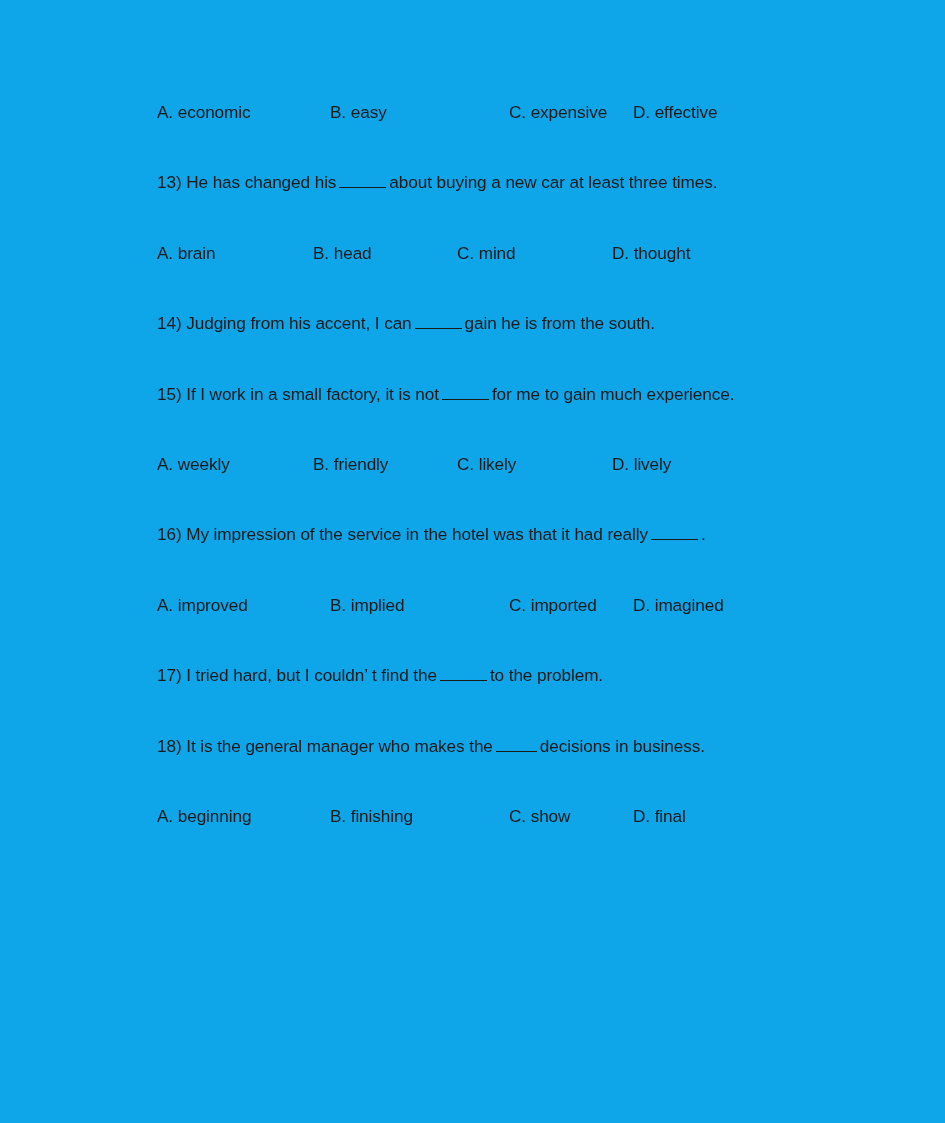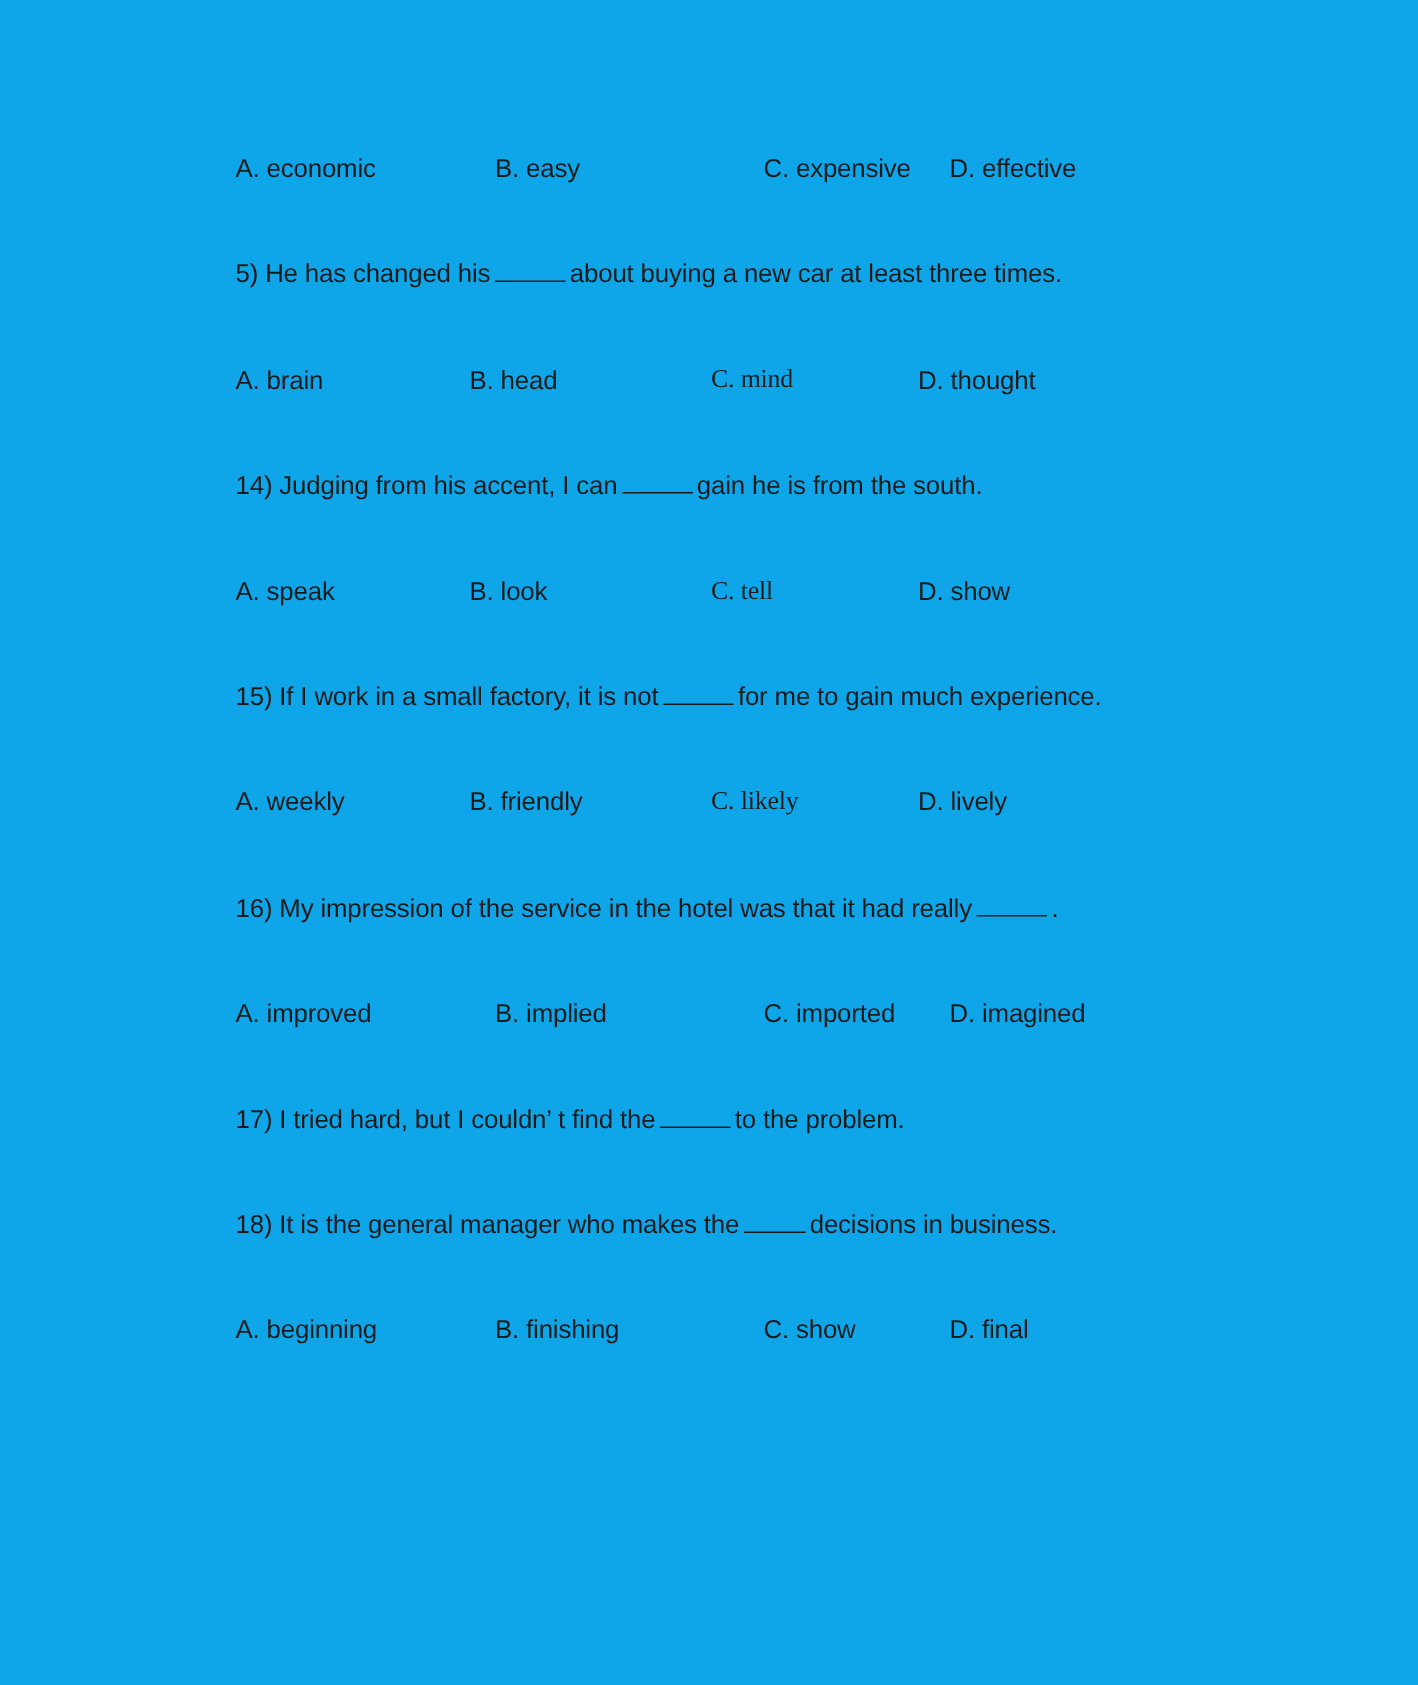--- a/index.html
+++ b/index.html
@@ -58,60 +58,52 @@
     height: 26px;
   }
   .opt {
     position: absolute;
     top: 0;
     font-size: 17.2px;
     white-space: nowrap;
   }
   .opt-a { left: 0px; }
   .opt-b { left: 156px; }
-  .opt-c { left: 317px; font-family: Liberation Serif, serif; }
+  .opt-c { left: 300px; }
   .opt-d { left: 455px; }
   .opt-b-wide { left: 173px; }
   .opt-c-wide { left: 320px; margin-left: 32px; }
   .opt-d-wide { left: 476px; text-align: right; }
 </style>
 </head>
 <body>
 
 <div class="page">
   <div class="content">
       <div class="line">
         <div class="options">
           <span class="opt opt-a">A. economic</span>
           <span class="opt opt-b-wide">B. easy</span>
           <span class="opt opt-c-wide">C. expensive</span>
           <span class="opt opt-d-wide">D. effective</span>
         </div>
       </div>
       <div class="line">
-        <div class="question"><span class="q-text">5) He has changed his</span><span class="blank blank-w5"></span><span class="q-text">about buying a new car at least three times.</span></div>
+        <div class="question"><span class="q-text">13) He has changed his</span><span class="blank blank-w5"></span><span class="q-text">about buying a new car at least three times.</span></div>
       </div>
       <div class="line">
         <div class="options">
           <span class="opt opt-a">A. brain</span>
           <span class="opt opt-b">B. head</span>
           <span class="opt opt-c">C. mind</span>
           <span class="opt opt-d">D. thought</span>
         </div>
       </div>
       <div class="line">
         <div class="question"><span class="q-text">14) Judging from his accent, I can</span><span class="blank blank-w5"></span><span class="q-text">gain he is from the south.</span></div>
-      </div>
-      <div class="line">
-        <div class="options">
-          <span class="opt opt-a">A. speak</span>
-          <span class="opt opt-b">B. look</span>
-          <span class="opt opt-c">C. tell</span>
-          <span class="opt opt-d">D. show</span>
-        </div>
       </div>
       <div class="line">
         <div class="question"><span class="q-text">15) If I work in a small factory, it is not</span><span class="blank blank-w5"></span><span class="q-text">for me to gain much experience.</span></div>
       </div>
       <div class="line">
         <div class="options">
           <span class="opt opt-a">A. weekly</span>
           <span class="opt opt-b">B. friendly</span>
           <span class="opt opt-c">C. likely</span>
           <span class="opt opt-d">D. lively</span>

